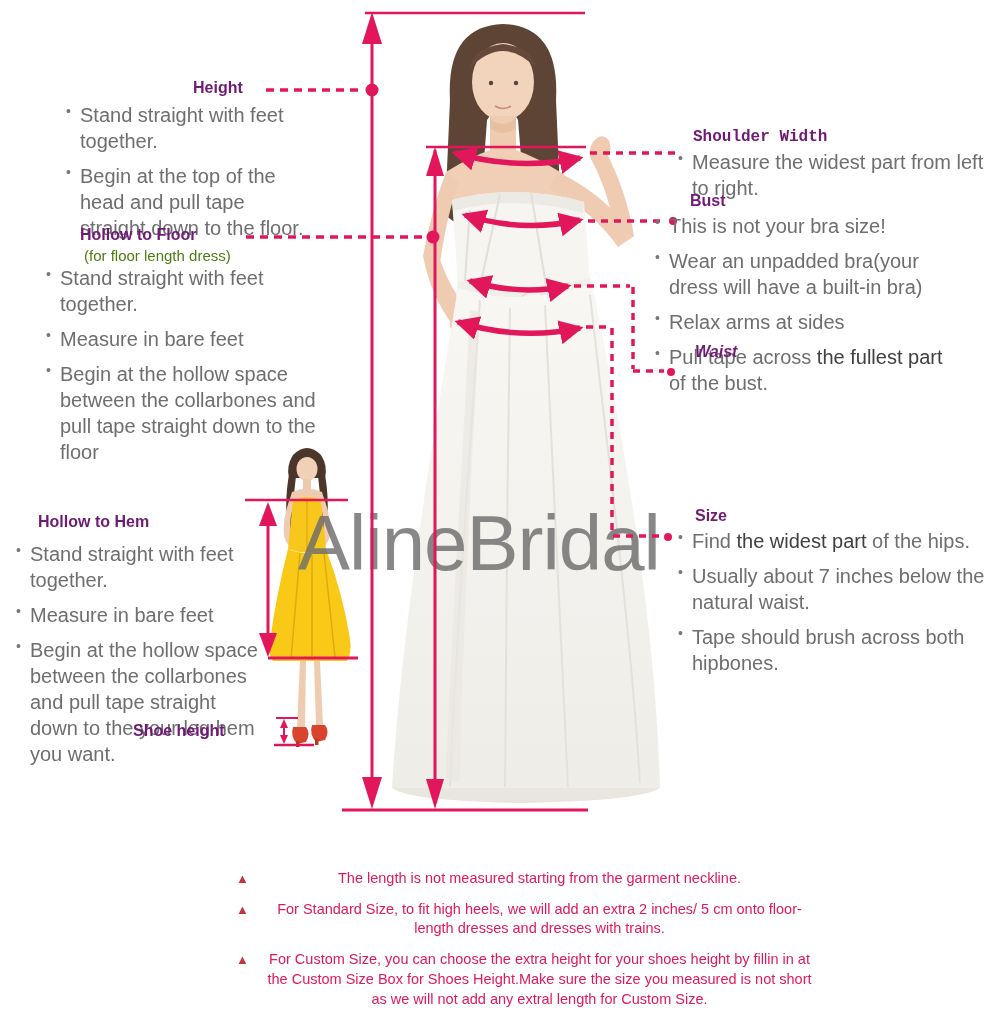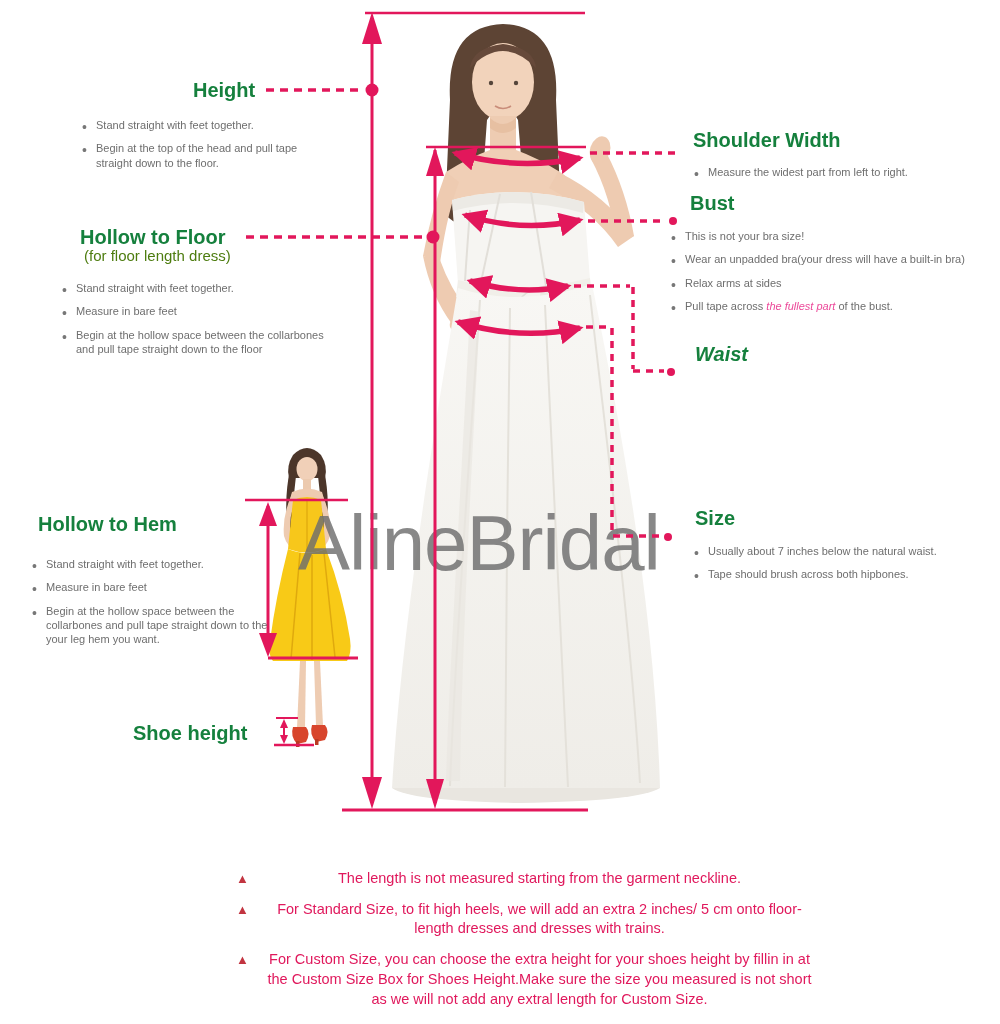--- a/index.html
+++ b/index.html
@@ -3,27 +3,27 @@
 <meta charset="utf-8">
 <style>
   html,body{margin:0;padding:0;background:#ffffff;}
   .canvas{
     position:relative;width:1000px;height:1024px;background:#ffffff;overflow:hidden;
     font-family:"Liberation Sans", sans-serif;
   }
   .lines-svg{position:absolute;left:0;top:0;z-index:1;}
   .txt{position:absolute;z-index:3;}
   h2.sec{
-    margin:0;font-size:20px;font-weight:bold;color:#15803d;line-height:1.1;white-space:nowrap;
+    margin:0;font-size:16px;font-weight:bold;color:#701a75;line-height:1.1;white-space:nowrap;
   }
   .sub{font-size:15px;color:#4d7c0f;white-space:nowrap;}
-  ul.blist{list-style:none;margin:16px;padding:0;color:#6e6e6e;font-size:11px;line-height:1.3;}
+  ul.blist{list-style:none;margin:0;padding:0;color:#6e6e6e;font-size:20px;line-height:1.3;}
   ul.blist li{position:relative;padding-left:16px;margin-bottom:9px;}
   ul.blist li::before{content:"\2022";position:absolute;left:2px;top:0;color:#777;font-size:14px;}
-  .hl{color:#ec4899;font-style:italic;}
+  .hl{color:#404040;}
   .notes{display:flex;flex-direction:column;gap:11px;color:#e0185c;font-size:14.5px;line-height:1.36;}
   .note{display:flex;align-items:flex-start;}
   .tri{color:#c23440;font-size:13px;line-height:1.5;width:22px;flex:0 0 22px;}
   .note-text{flex:1;text-align:center;}
 </style>
 </head>
 <body>
 
 <div class="canvas">
 
@@ -175,37 +175,38 @@
 
   <h2 class="sec txt" style="left:38px;top:513px;">Hollow to Hem</h2>
   <ul class="blist txt" style="left:14px;top:541px;width:248px;">
     <li><span>Stand straight with feet together.</span></li>
     <li><span>Measure in bare feet</span></li>
     <li><span>Begin at the hollow space between the collarbones and pull tape straight down to the your leg hem  you want.</span></li>
   </ul>
 
   <h2 class="sec txt" style="left:133px;top:722px;">Shoe height</h2>
 
-  <h2 class="sec txt" style="left:693px;top:129px;">Shoulder Width</h2>
+  <h2 class="sec txt" style="left:693px;top:129px;font-family:Liberation Mono, monospace;">Shoulder Width</h2>
   <ul class="blist txt" style="left:676px;top:149px;width:318px;">
     <li><span>Measure the widest part from left to right.</span></li>
   </ul>
 
   <h2 class="sec txt" style="left:690px;top:192px;">Bust</h2>
   <ul class="blist txt" style="left:653px;top:213px;width:310px;">
     <li><span>This is not your bra size!</span></li>
     <li><span>Wear an unpadded bra(your dress will have a built-in bra)</span></li>
     <li><span>Relax arms at sides</span></li>
     <li><span>Pull tape across </span><span class="hl">the fullest part</span><span> of the bust.</span></li>
   </ul>
 
   <h2 class="sec txt" style="left:695px;top:343px;font-style:italic;">Waist</h2>
 
   <h2 class="sec txt" style="left:695px;top:507px;">Size</h2>
   <ul class="blist txt" style="left:676px;top:528px;width:316px;">
+    <li><span>Find </span><span class="hl">the widest part</span><span> of the hips.</span></li>
     <li><span>Usually about 7 inches below the natural waist.</span></li>
     <li><span>Tape should brush across both hipbones.</span></li>
   </ul>
 
   <div class="notes txt" style="left:236px;top:869px;width:585px;">
     <div class="note">
       <span class="tri">▲</span>
       <span class="note-text">The length is not measured starting from the garment neckline.</span>
     </div>
     <div class="note">

